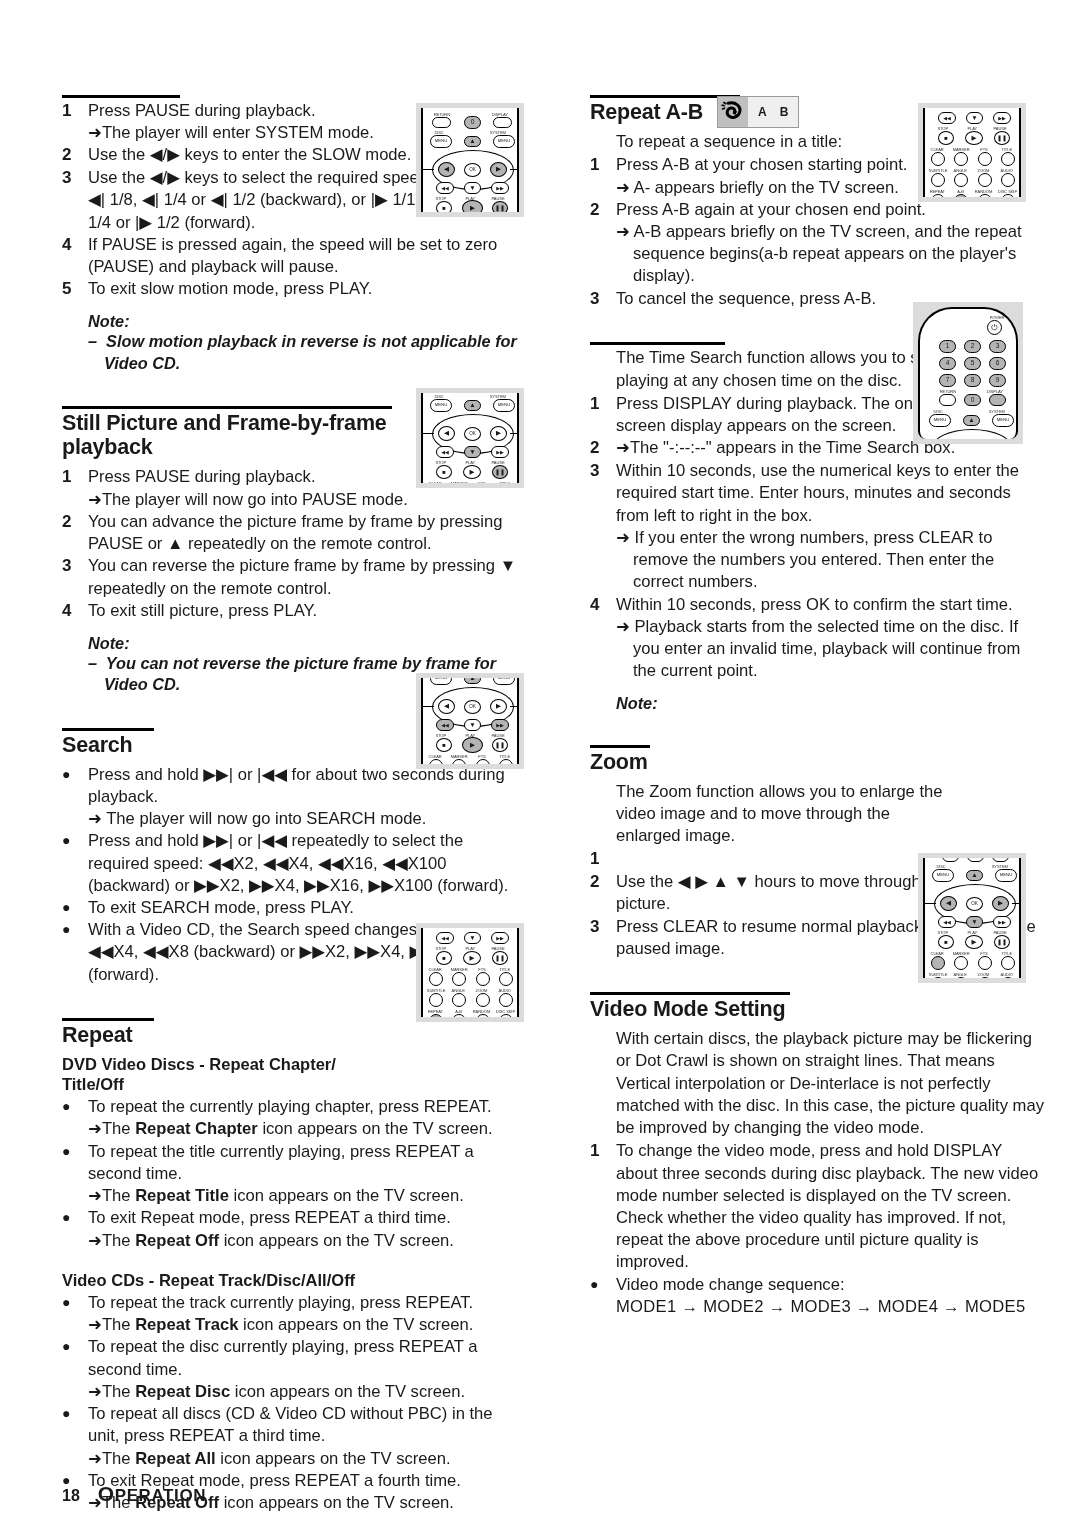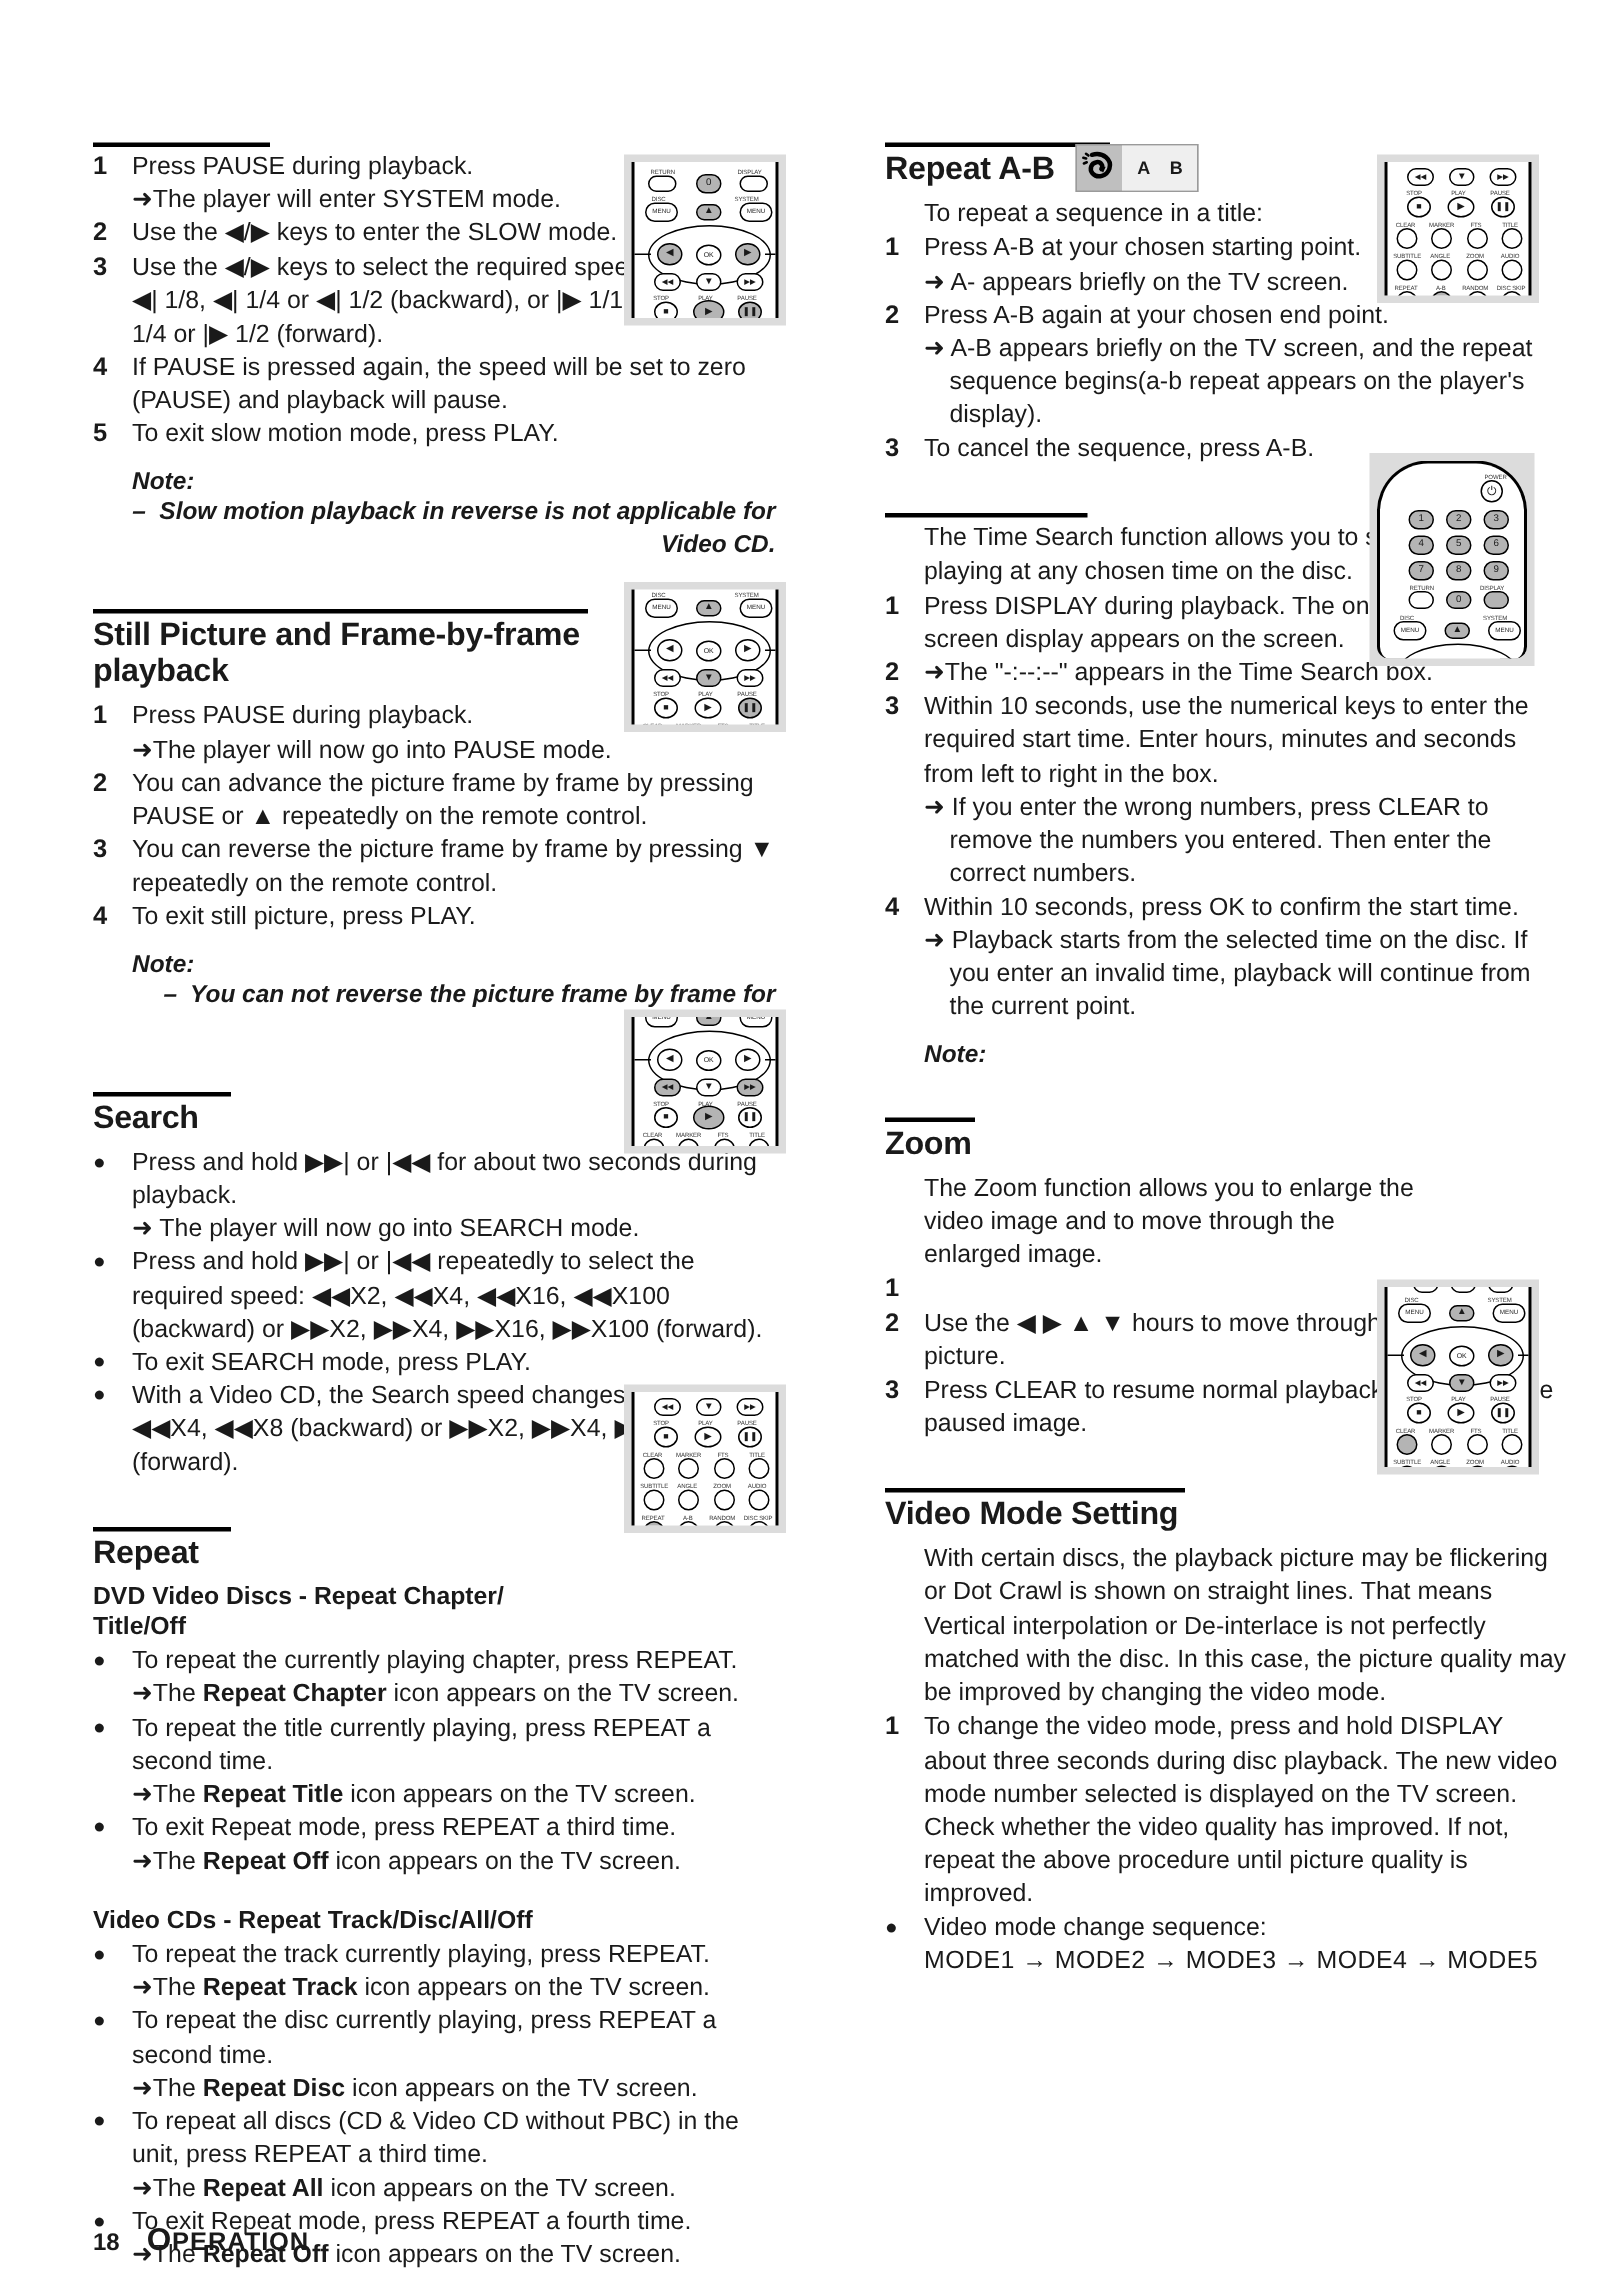--- a/index.html
+++ b/index.html
@@ -29,21 +29,21 @@
   ol,ul{list-style:none;margin:0;padding:0;}
   li{display:flex;font-size:16.6px;line-height:1.34;margin-bottom:0px;}
   li .mk{flex:0 0 26px;font-weight:bold;font-size:17px;}
   li.bul .mk{font-weight:normal;font-size:14px;line-height:1.48;}
   li .tx{flex:1 1 auto;}
   .arrow{display:block;text-indent:-17px;padding-left:17px;}
   .arrow .ar{font-weight:bold;}
   b{font-weight:bold;}
   .note-t{font-style:italic;font-size:16.3px;font-weight:600;margin:11px 0 0 26px;}
   .note-b{font-style:italic;font-weight:bold;font-size:16.3px;line-height:1.32;
-          margin:0 0 0 26px;text-indent:-16px;padding-left:16px;text-align:right;}
+          margin:0 0 0 26px;text-indent:-16px;padding-left:16px;}
   .gap-l{height:30px;}
 
   
   .footer{position:absolute;left:62px;top:1482px;display:flex;align-items:baseline;gap:18px;}
   .footer .pg{font-size:16px;font-weight:bold;}
   .footer .lb{font-size:17px;font-weight:bold;letter-spacing:.6px;}
   .footer .lb .cap{font-size:21px;}
 
   
   .remote{position:absolute;background:#dcdcdc;padding:5px;box-sizing:border-box;}

